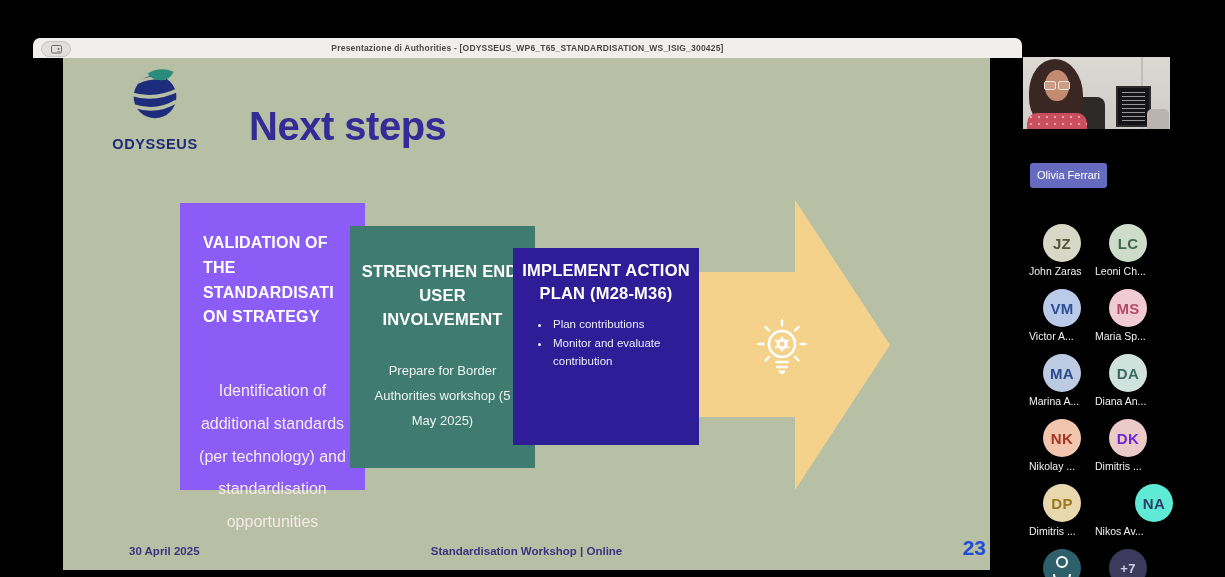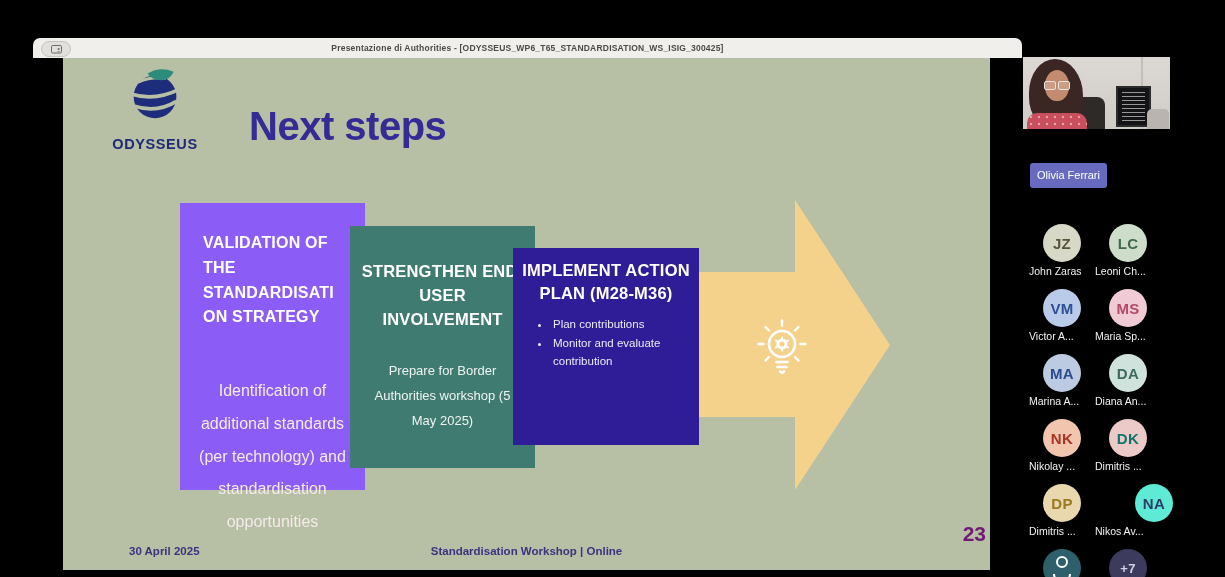--- a/index.html
+++ b/index.html
@@ -60,21 +60,21 @@
   .box-purple li{padding-left:2px;}
   
   .big-arrow{
     position:absolute;left:627px;top:142px;width:200px;height:290px;z-index:1;
     clip-path:polygon(0 72px,105px 72px,105px 0,200px 145px,105px 290px,105px 217px,0 217px);
   }
   .bulb-icon{position:absolute;left:60px;top:116px;}
   
   .footer-date{position:absolute;left:66px;top:487px;font-size:11.5px;font-weight:600;color:#3c3380;}
   .footer-center{position:absolute;left:0;right:0;top:487px;text-align:center;font-size:11.5px;font-weight:600;color:#3c3380;}
-  .footer-page{position:absolute;right:4px;top:464px;font-size:21px;font-weight:600;color:#701a75;}
+  .footer-page{position:absolute;right:4px;top:478px;font-size:21px;font-weight:600;color:#1d4ed8;}
   
   .video-tile{
     position:absolute;left:1023px;top:57px;width:147px;height:72px;
     background:linear-gradient(180deg,#dcd9d5 0%,#cfccc8 100%);overflow:hidden;
   }
   .vt-wall-line{position:absolute;left:118px;top:0;width:2px;height:72px;background:#c2bfba;}
   .vt-board{position:absolute;left:93px;top:29px;width:31px;height:37px;background:#141416;border:2px solid #2b2b2e;}
   .vt-board-text{
     position:absolute;left:4px;top:4px;right:4px;bottom:4px;
     background:repeating-linear-gradient(180deg,#cfcfcf 0 1px,transparent 1px 4px);
@@ -224,21 +224,21 @@
 </div>
 <div class="avatar-cell" style="left:1095px;top:354px">
   <div class="avatar-circle" style="background-color: rgb(208, 226, 220); color: rgb(61, 106, 96);">DA</div>
   <div class="avatar-name">Diana An...</div>
 </div>
 <div class="avatar-cell" style="left:1029px;top:419px">
   <div class="avatar-circle" style="background-color: rgb(241, 197, 174); color: rgb(166, 54, 34);">NK</div>
   <div class="avatar-name">Nikolay ...</div>
 </div>
 <div class="avatar-cell" style="left:1095px;top:419px">
-  <div class="avatar-circle" style="background-color: rgb(236, 202, 199); color: #0f766e;">DK</div>
+  <div class="avatar-circle" style="background-color: rgb(236, 202, 199); color: #6d28d9;">DK</div>
   <div class="avatar-name">Dimitris ...</div>
 </div>
 <div class="avatar-cell" style="left:1029px;top:484px">
   <div class="avatar-circle" style="background-color: rgb(233, 216, 174); color: rgb(156, 122, 34);">DP</div>
   <div class="avatar-name">Dimitris ...</div>
 </div>
 <div class="avatar-cell" style="left:1095px;top:484px">
   <div class="avatar-circle" style="background-color: #5eead4; color: rgb(44, 62, 104); margin-left: 40px;">NA</div>
   <div class="avatar-name">Nikos Av...</div>
 </div>

